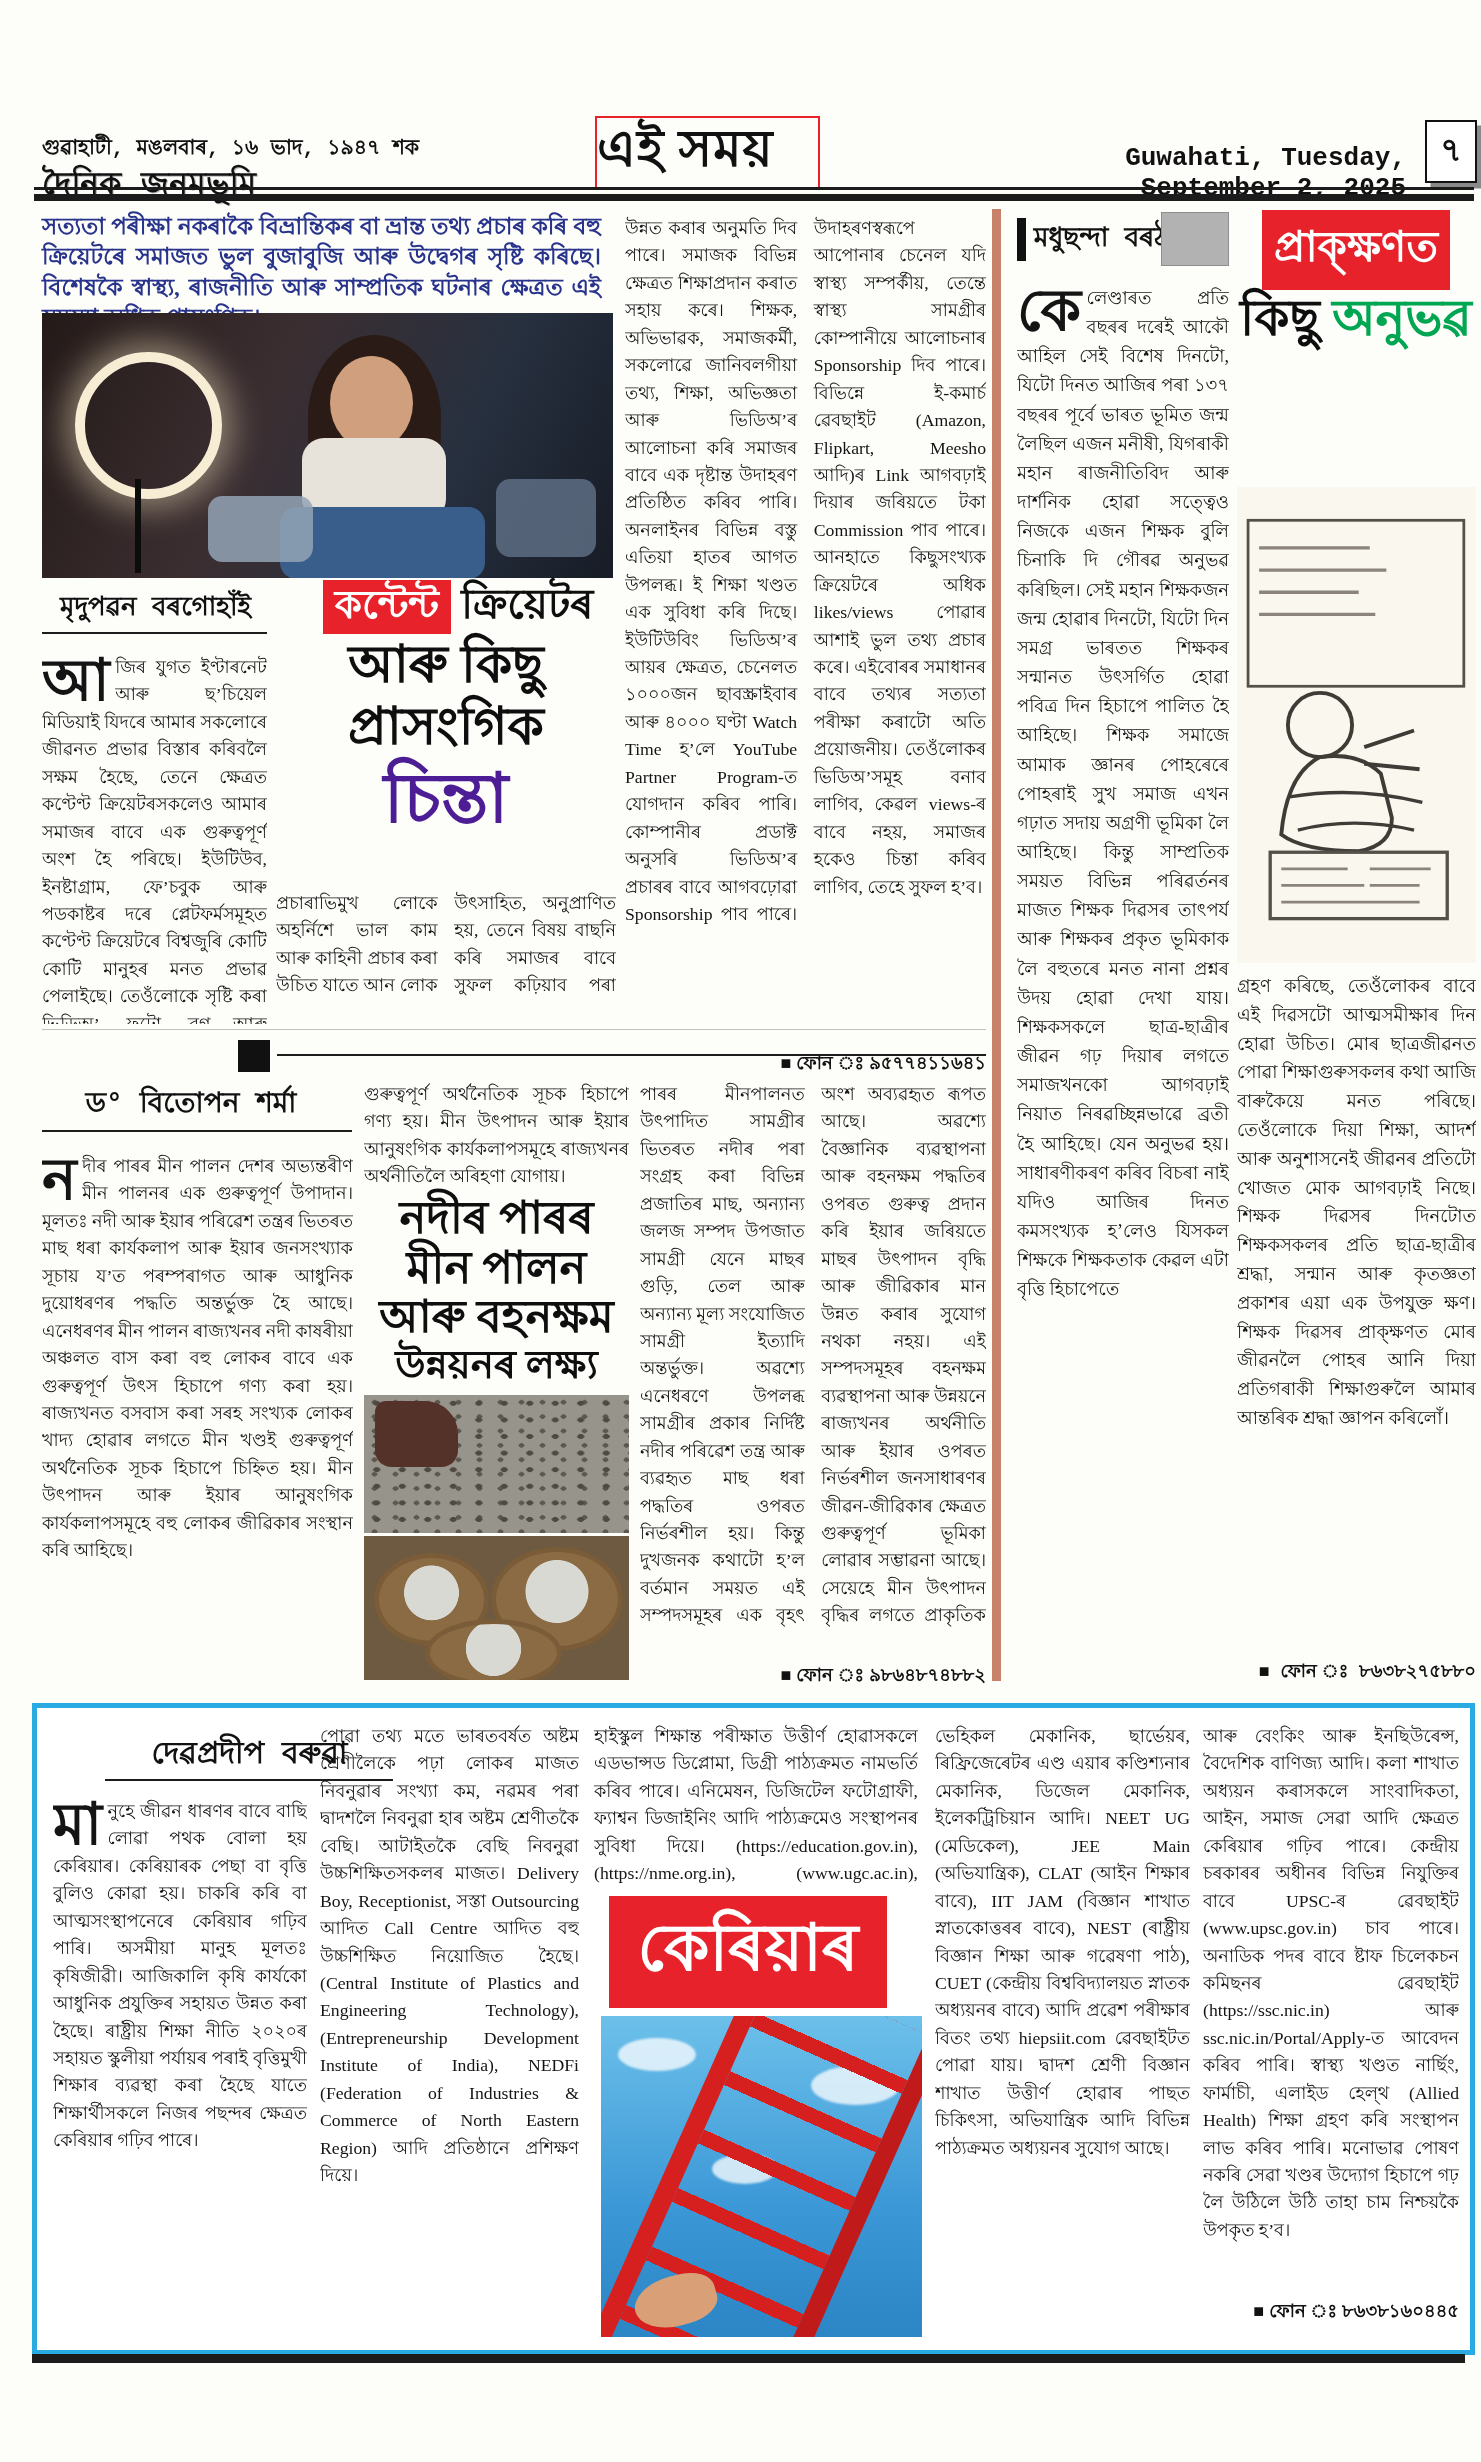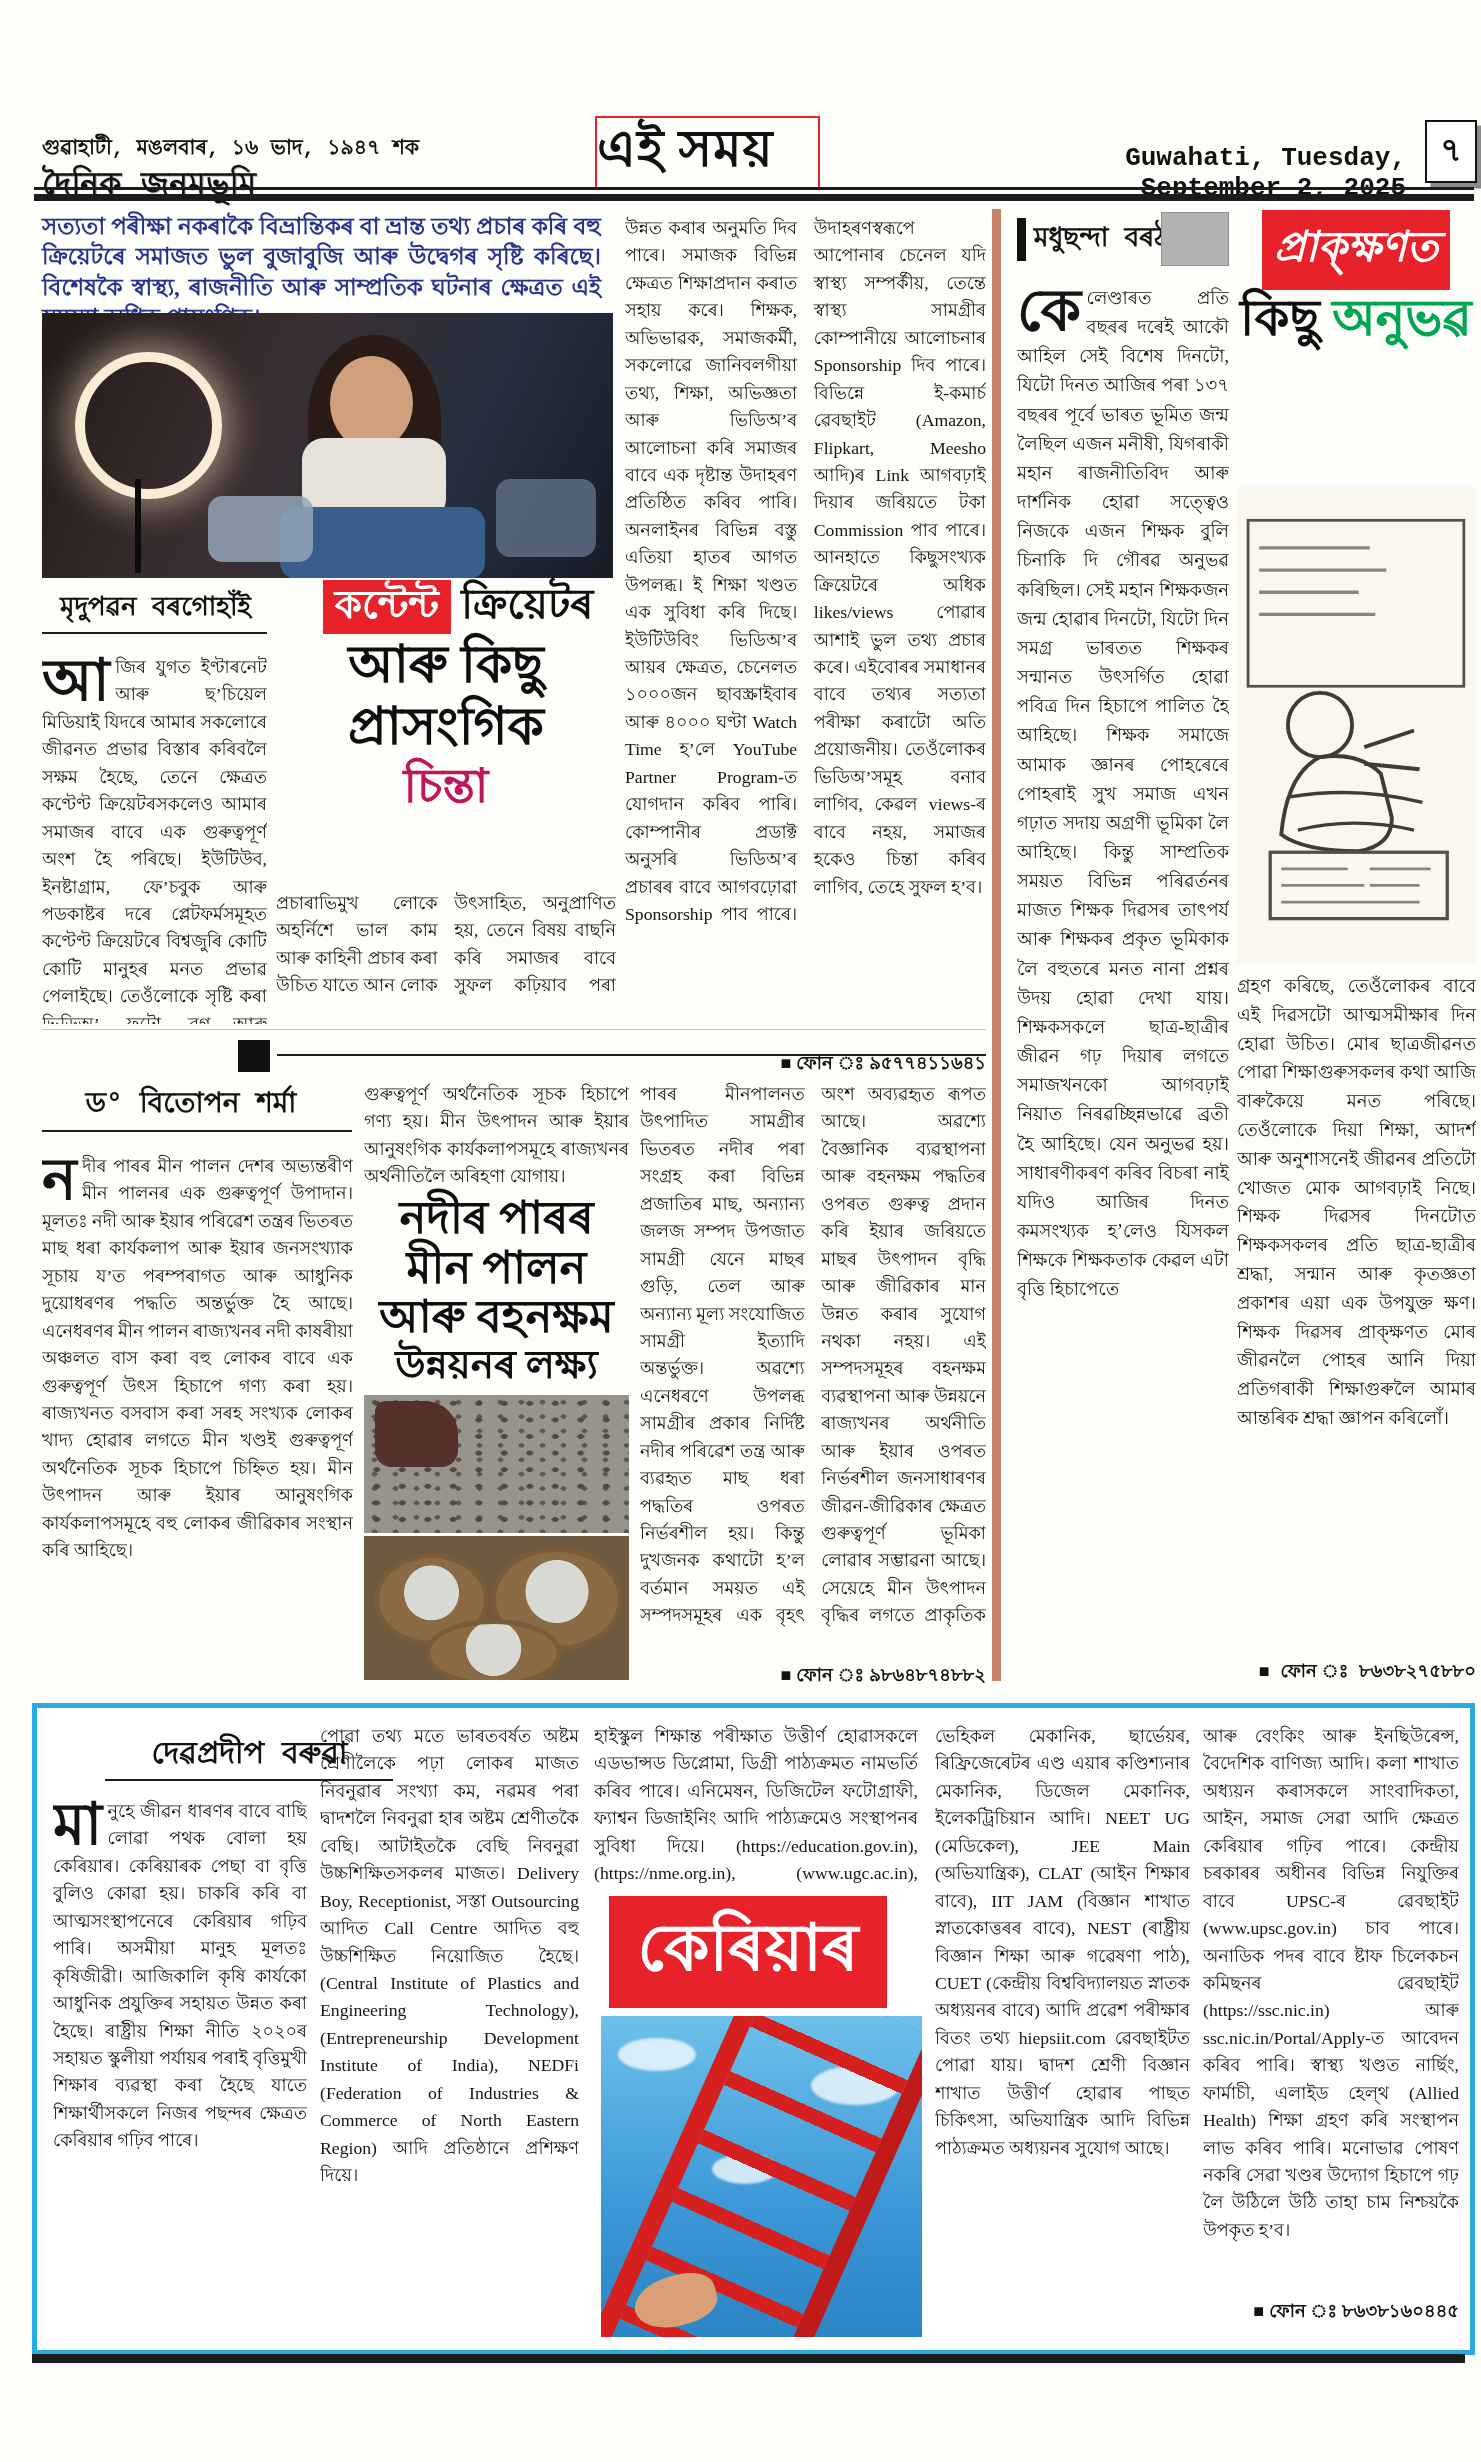--- a/index.html
+++ b/index.html
@@ -87,21 +87,21 @@
     <span class="dropcap">আ</span><span>জিৰ যুগত ইণ্টাৰনেট আৰু ছ’চিয়েল মিডিয়াই যিদৰে আমাৰ সকলোৰে জীৱনত প্ৰভাৱ বিস্তাৰ কৰিবলৈ সক্ষম হৈছে, তেনে ক্ষেত্ৰত কণ্টেণ্ট ক্ৰিয়েটৰসকলেও আমাৰ সমাজৰ বাবে এক গুৰুত্বপূৰ্ণ অংশ হৈ পৰিছে। ইউটিউব, ইনষ্টাগ্ৰাম, ফে’চবুক আৰু পডকাষ্টৰ দৰে প্লেটফৰ্মসমূহত কণ্টেণ্ট ক্ৰিয়েটৰে বিশ্বজুৰি কোটি কোটি মানুহৰ মনত প্ৰভাৱ পেলাইছে। তেওঁলোকে সৃষ্টি কৰা ভিডিঅ’, ফটো, ব্লগ আৰু অডিঅ’সমূহে আজিৰ সমাজখনৰ দৈনন্দিন চিন্তাধাৰা, জীৱনশৈলী আৰু মূল্যবোধ গঠনত বিশেষ ভূমিকা গ্ৰহণ কৰি অহা দেখা গৈছে। কণ্টেণ্ট ক্ৰিয়েটৰসকলে আজিৰ সামাজিক পৰিৱৰ্তনত সক্ৰিয় অৰিহণা যোগাইছে।</span>
   </div>
 
   <div class="abs hl" style="left:276px;top:580px;width:340px;text-align:center;">
     <div style="font-size:41px;line-height:1.15;">
       <span class="redbox" style="font-size:39px;margin-left:24px;">কন্টেন্ট</span>
       <span>ক্রিয়েটৰ</span>
     </div>
     <div style="font-size:52px;line-height:1.2;">আৰু কিছু</div>
     <div style="font-size:52px;line-height:1.2;">প্রাসংগিক</div>
-    <div style="font-size:47px;line-height:1.2;color:#be185d;">চিন্তা</div>
+    <div style="font-size:69px;line-height:1.2;color:#4c1d95;">চিন্তা</div>
   </div>
 
   <div class="abs col cols2" style="left:276px;top:890px;width:340px;height:133px;">প্ৰচাৰাভিমুখ লোকে অহৰ্নিশে ভাল কাম আৰু কাহিনী প্ৰচাৰ কৰা উচিত যাতে আন লোক উৎসাহিত, অনুপ্ৰাণিত হয়, তেনে বিষয় বাছনি কৰি সমাজৰ বাবে সুফল কঢ়িয়াব পৰা ভিডিঅ’হে নিৰ্মাণ কৰা উচিত।</div>
 
   <div class="abs col cols2" style="left:625px;top:215px;width:361px;height:775px;">উন্নত কৰাৰ অনুমতি দিব পাৰে। সমাজক বিভিন্ন ক্ষেত্ৰত শিক্ষাপ্ৰদান কৰাত সহায় কৰে। শিক্ষক, অভিভাৱক, সমাজকৰ্মী, সকলোৱে জানিবলগীয়া তথ্য, শিক্ষা, অভিজ্ঞতা আৰু ভিডিঅ’ৰ আলোচনা কৰি সমাজৰ বাবে এক দৃষ্টান্ত উদাহৰণ প্ৰতিষ্ঠিত কৰিব পাৰি। অনলাইনৰ বিভিন্ন বস্তু এতিয়া হাতৰ আগত উপলব্ধ। ই শিক্ষা খণ্ডত এক সুবিধা কৰি দিছে। ইউটিউবিং ভিডিঅ’ৰ আয়ৰ ক্ষেত্ৰত, চেনেলত ১০০০জন ছাবস্ক্ৰাইবাৰ আৰু ৪০০০ ঘণ্টা Watch Time হ’লে YouTube Partner Program-ত যোগদান কৰিব পাৰি। কোম্পানীৰ প্ৰডাক্ট অনুসৰি ভিডিঅ’ৰ প্ৰচাৰৰ বাবে আগবঢ়োৱা Sponsorship পাব পাৰে। উদাহৰণস্বৰূপে আপোনাৰ চেনেল যদি স্বাস্থ্য সম্পৰ্কীয়, তেন্তে স্বাস্থ্য সামগ্ৰীৰ কোম্পানীয়ে আলোচনাৰ Sponsorship দিব পাৰে। বিভিন্নে ই-কমাৰ্চ ৱেবছাইট (Amazon, Flipkart, Meesho আদি)ৰ Link আগবঢ়াই দিয়াৰ জৰিয়তে টকা Commission পাব পাৰে। আনহাতে কিছুসংখ্যক ক্ৰিয়েটৰে অধিক likes/views পোৱাৰ আশাই ভুল তথ্য প্ৰচাৰ কৰে। এইবোৰৰ সমাধানৰ বাবে তথ্যৰ সত্যতা পৰীক্ষা কৰাটো অতি প্ৰয়োজনীয়। তেওঁলোকৰ ভিডিঅ’সমূহ বনাব লাগিব, কেৱল views-ৰ বাবে নহয়, সমাজৰ হকেও চিন্তা কৰিব লাগিব, তেহে সুফল হ’ব।</div>
   <div class="abs phone" style="left:625px;top:1049px;width:361px;">
     <span class="sq">■ ফোন ঃ</span>
     <span>৯৫৭৭৪১১৬৪১</span>
   </div>
 
@@ -144,21 +144,21 @@
 
   <div class="abs vbar" style="left:992px;top:209px;width:8.9px;height:1472px;"></div>
 
   <div class="abs" style="left:1017px;top:217px;display:flex;align-items:center;gap:7.8px;">
     <div style="width:8.9px;height:43px;background:#111;"></div>
     <div class="byline" style="font-size:26.6px;">মধুছন্দা বৰঠাকুৰ</div>
   </div>
   <div class="abs graychip" style="left:1161px;top:212px;width:66px;height:52px;"></div>
 
   <div class="abs hl" style="left:1236px;top:206px;width:240px;text-align:center;">
-    <div style="margin-top:4.4px;font-style:italic;"><span class="redbox" style="font-size:42px;">প্ৰাক্ক্ষণত</span></div>
+    <div style="margin-top:4.4px;"><span class="redbox" style="font-size:42px;">প্ৰাক্ক্ষণত</span></div>
     <div style="font-size:50px;line-height:1.15;">
       <span>কিছু </span><span style="color:#00a651;">অনুভৱ</span>
     </div>
   </div>
 
   <div class="abs col" style="left:1017px;top:284px;width:212px;height:1379px;font-size:18px;line-height:1.62;">
     <span class="dropcap">কে</span><span>লেণ্ডাৰত প্ৰতি বছৰৰ দৰেই আকৌ আহিল সেই বিশেষ দিনটো, যিটো দিনত আজিৰ পৰা ১৩৭ বছৰৰ পূৰ্বে ভাৰত ভূমিত জন্ম লৈছিল এজন মনীষী, যিগৰাকী মহান ৰাজনীতিবিদ আৰু দাৰ্শনিক হোৱা সত্ত্বেও নিজকে এজন শিক্ষক বুলি চিনাকি দি গৌৰৱ অনুভৱ কৰিছিল। সেই মহান শিক্ষকজন জন্ম হোৱাৰ দিনটো, যিটো দিন সমগ্ৰ ভাৰতত শিক্ষকৰ সন্মানত উৎসৰ্গিত হোৱা পবিত্ৰ দিন হিচাপে পালিত হৈ আহিছে। শিক্ষক সমাজে আমাক জ্ঞানৰ পোহৰেৰে পোহৰাই সুখ সমাজ এখন গঢ়াত সদায় অগ্ৰণী ভূমিকা লৈ আহিছে। কিন্তু সাম্প্ৰতিক সময়ত বিভিন্ন পৰিৱৰ্তনৰ মাজত শিক্ষক দিৱসৰ তাৎপৰ্য আৰু শিক্ষকৰ প্ৰকৃত ভূমিকাক লৈ বহুতৰে মনত নানা প্ৰশ্নৰ উদয় হোৱা দেখা যায়। শিক্ষকসকলে ছাত্ৰ-ছাত্ৰীৰ জীৱন গঢ় দিয়াৰ লগতে সমাজখনকো আগবঢ়াই নিয়াত নিৰৱচ্ছিন্নভাৱে ব্ৰতী হৈ আহিছে। যেন অনুভৱ হয়। সাধাৰণীকৰণ কৰিব বিচৰা নাই যদিও আজিৰ দিনত কমসংখ্যক হ’লেও যিসকল শিক্ষকে শিক্ষকতাক কেৱল এটা বৃত্তি হিচাপেতে</span>
   </div>
 
   <div class="abs ph illu" style="left:1237px;top:487px;width:239px;height:476px;">

